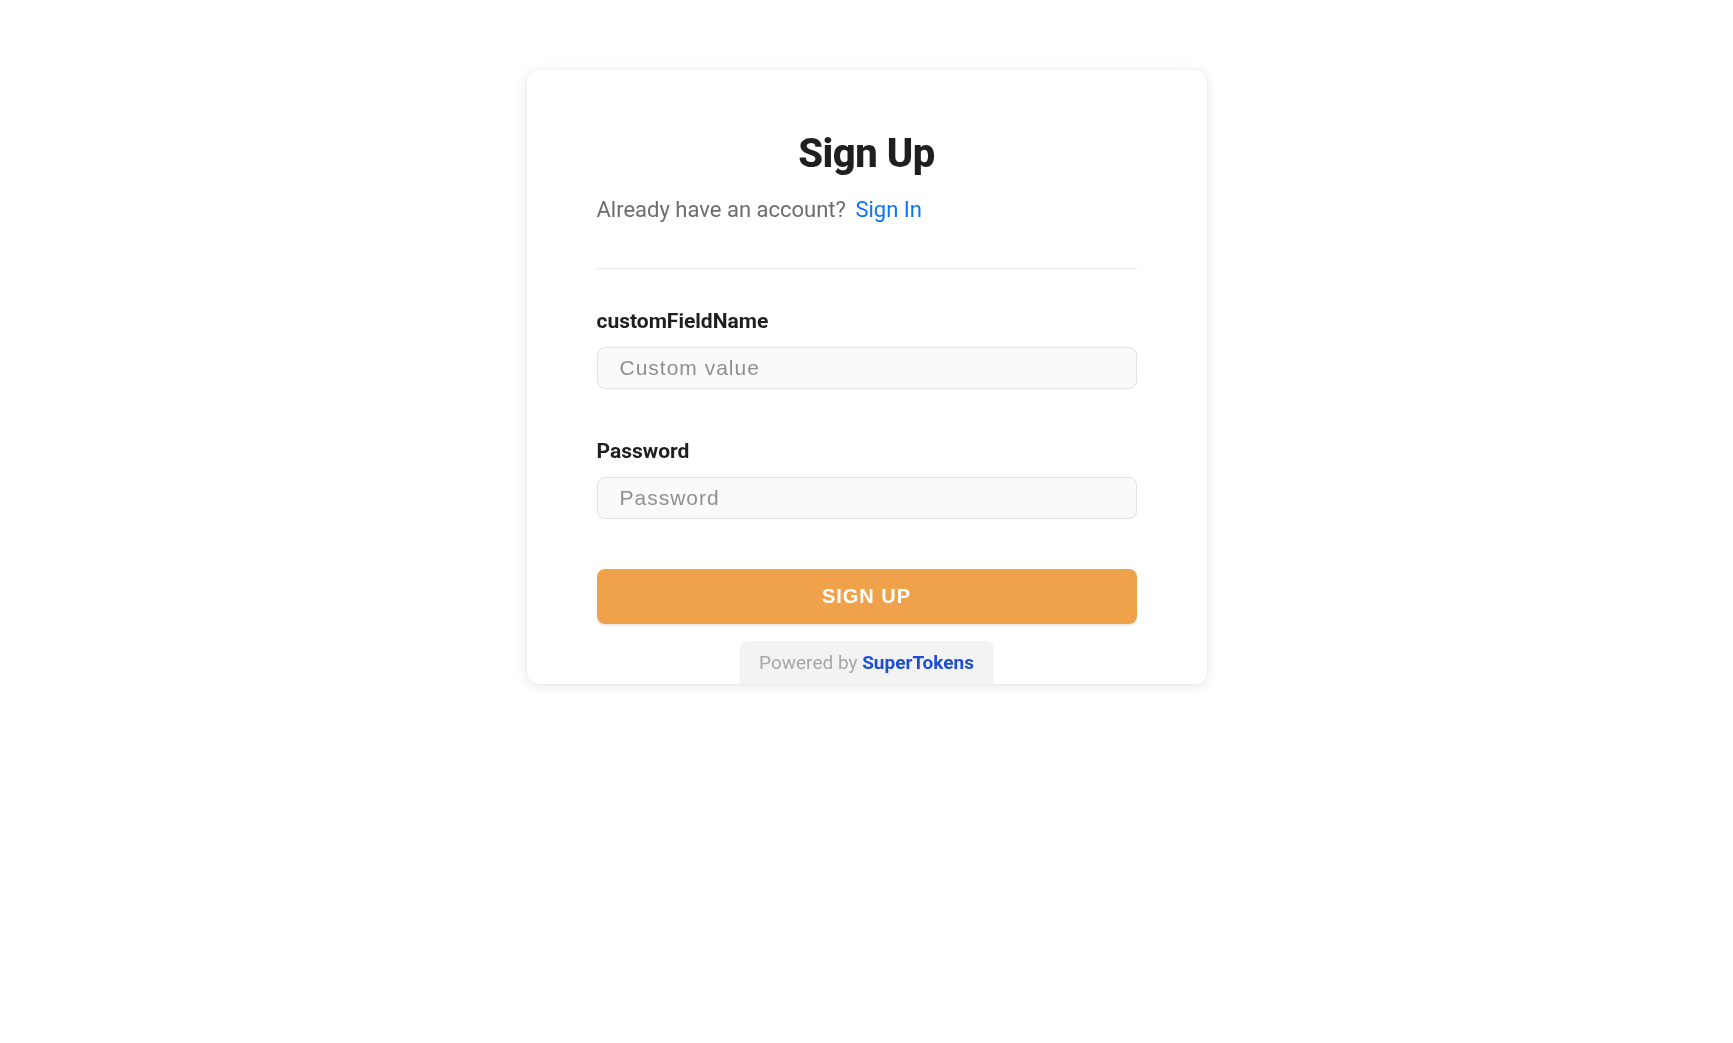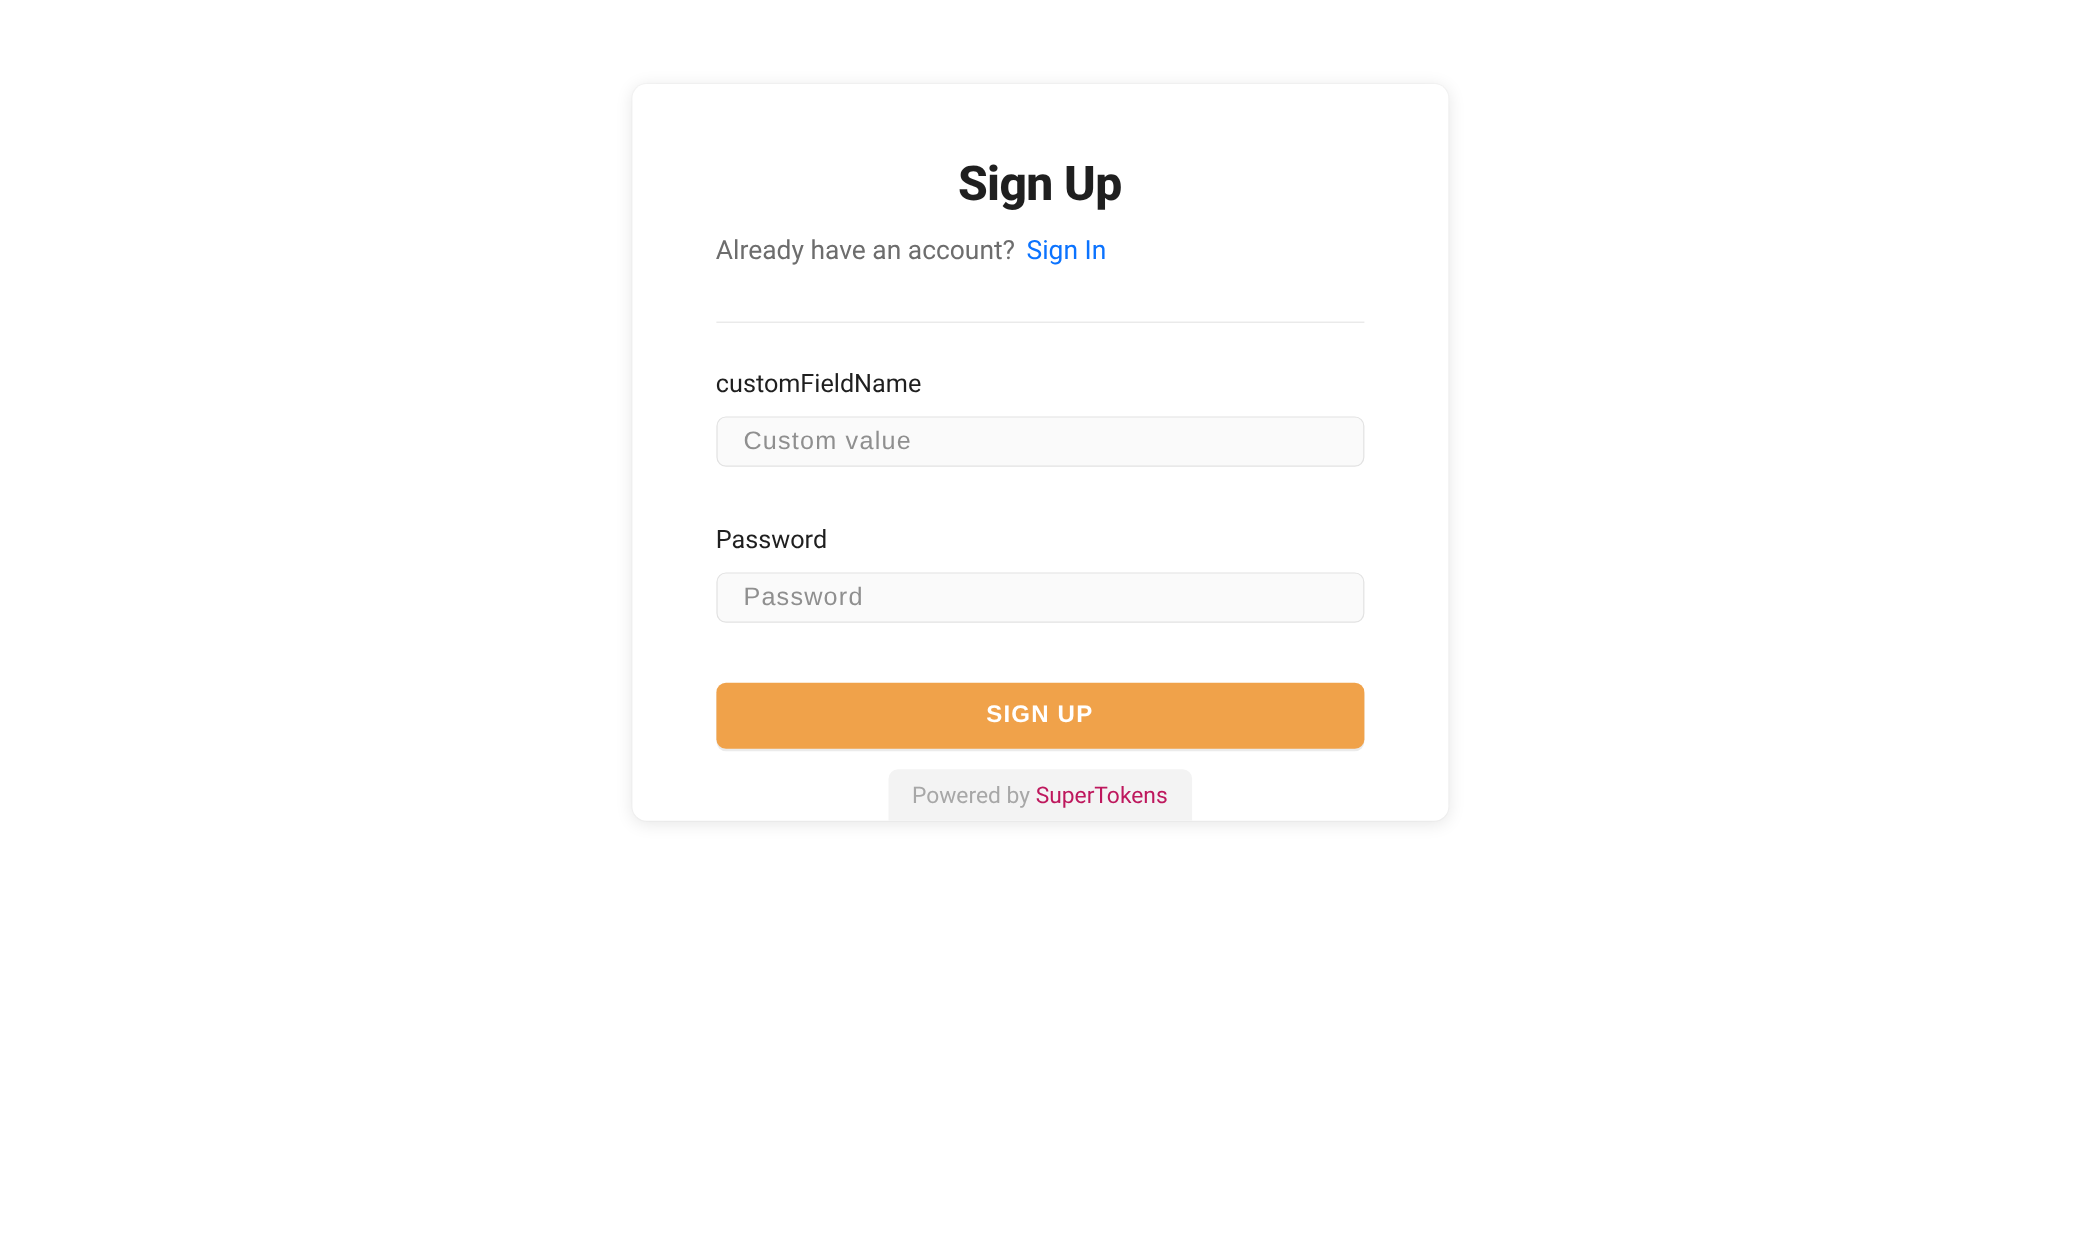--- a/index.html
+++ b/index.html
@@ -40,21 +40,21 @@
     }
     .divider {
       height: 1px;
       background: #e5e5e5;
       margin: 46px 0 40px;
     }
     .field { margin-bottom: 50px; }
     .field-label {
       display: block;
       font-size: 21px;
-      font-weight: 400;
+      font-weight: 700;
       color: #1f1f1f;
       margin-bottom: 14px;
     }
     .field-input {
       width: 100%;
       height: 42px;
       border: 1px solid #e2e2e2;
       border-radius: 8px;
       background: #fafafa;
       font-size: 21px;
@@ -84,21 +84,21 @@
       position: absolute;
       left: 50%;
       transform: translateX(-50%);
       bottom: 0;
       background: #f3f3f3;
       color: #a7a7a7;
       font-size: 19px;
       padding: 10px 20px;
       border-radius: 8px 8px 0 0;
     }
-    .brand-chip .brand-name { font-weight: 400; color: #be185d; }
+    .brand-chip .brand-name { font-weight: 700; color: #1d4ed8; }
   </style>
 </head>
 <body>
 
 <div class="card">
   <div class="inner">
     <h1 class="title">Sign Up</h1>
 
     <div class="subtitle-row">
       <span>Already have an account?</span>

